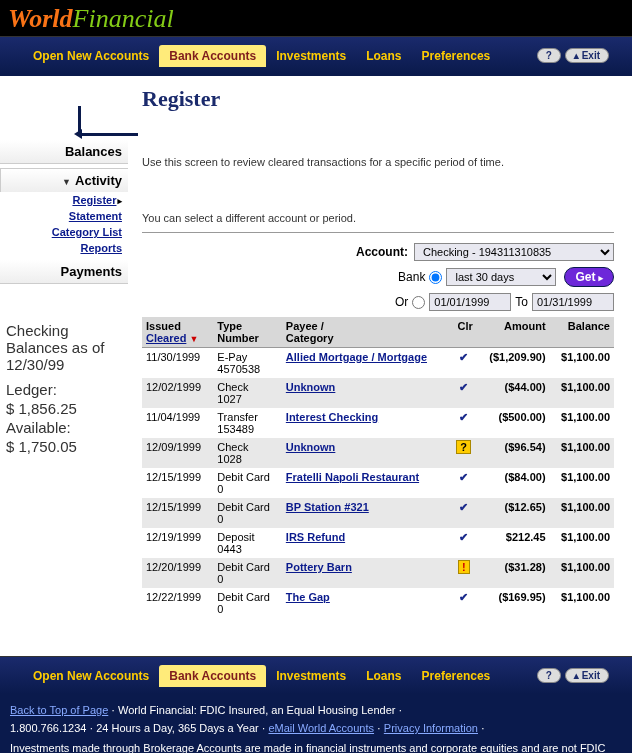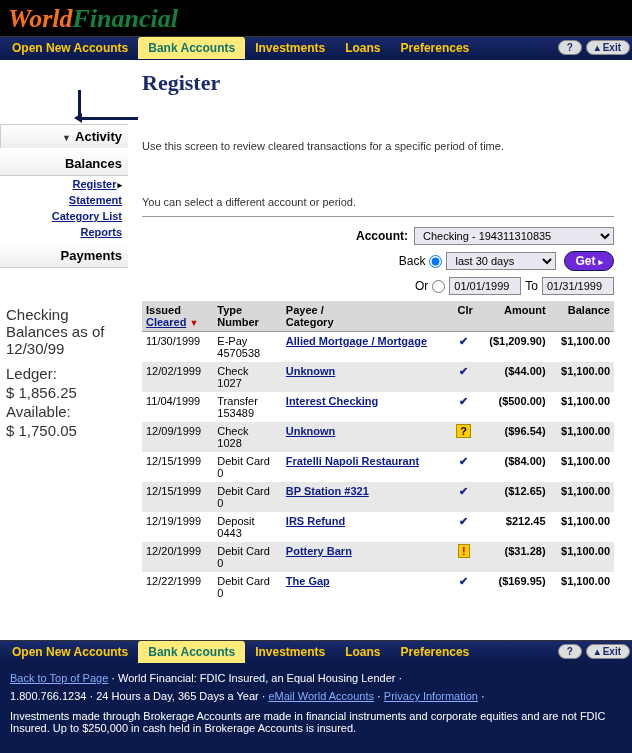--- a/index.html
+++ b/index.html
@@ -1,23 +1,23 @@
 <!DOCTYPE html>
 <html><head>
 <meta charset="utf-8">
 <style>
 * { box-sizing: border-box; margin: 0; padding: 0; }
 body { font-family: Arial, Helvetica, sans-serif; font-size: 12px; background: #fff; width: 632px; }
 .header-bar { background: #000; height: 36px; display: flex; align-items: center; padding-left: 8px; }
 .logo { font-size: 26px; font-weight: bold; }
 .logo-world { color: #f97316; font-family: Georgia, serif; font-style: italic;}
-.logo-financial { color: #15803d; font-family: Georgia, serif; font-style: italic; font-weight: bold;}
-.nav-bar { background: linear-gradient(#1a2a6c, #0a1a4c); height: 24px; display: flex; align-items: center; padding: 0 2px; border-top: 1px solid #333; border-bottom: 2px solid #0a1a4c; }
+.logo-financial { color: #84cc16; font-family: Georgia, serif; font-style: italic; font-weight: normal;}
+.nav-bar { background: linear-gradient(#1a2a6c, #0a1a4c); height: 40px; display: flex; align-items: center; padding: 0 23px; border-top: 1px solid #333; border-bottom: 2px solid #0a1a4c; }
 .nav-item { color: #ffcc00; font-weight: bold; font-size: 12px; padding: 2px 10px; cursor: pointer; text-decoration: none; }
-.nav-item.active { background: #ffeb7a; color: #0f766e; border-radius: 3px 3px 0 0; padding: 4px 10px; }
+.nav-item.active { background: #ffeb7a; color: #7f1d1d; border-radius: 3px 3px 0 0; padding: 4px 10px; }
 .nav-spacer { flex: 1; }
 .nav-btn { background: #ddd; border: 1px solid #888; border-radius: 9px; font-size: 10px; font-weight: bold; padding: 1px 8px; margin-left: 4px; cursor: pointer; color: #1a2a6c;}
 .main-wrap { display: flex; min-height: 560px; }
 .sidebar { width: 138px; padding-top: 30px; }
 .side-arrow { border-left: 3px solid #0a1a4c; border-bottom: 3px solid #0a1a4c; width: 60px; height: 30px; margin-left: 78px; position: relative; }
 .side-arrow::after { content: ''; position: absolute; bottom: -6px; left: -7px; border-top: 5px solid transparent; border-bottom: 5px solid transparent; border-right: 8px solid #0a1a4c; }
 .side-section { text-align: right; padding-right: 10px; }
 .side-tab { font-weight: bold; font-size: 13px; padding: 4px 6px; margin-top: 4px; border-bottom: 1px solid #ccc; background: linear-gradient(#fff,#eee);}
 .side-tab.active { border-left: 1px solid #ccc; border-top: 1px solid #ccc; border-bottom: none;}
 .side-tab .tri { font-size: 9px; color: #333; margin-right: 4px;}
@@ -25,21 +25,21 @@
 .side-link.active::after { content: '▸'; font-size: 9px; color: #000; margin-left: 1px; text-decoration: none; display: inline-block;}
 .side-info { padding: 8px 6px; font-size: 15px; color: #333; }
 .side-info div { margin-bottom: 2px; }
 .content { flex: 1; padding: 10px 18px 10px 4px; }
 .page-title { font-family: Georgia, serif; font-size: 22px; font-weight: bold; color: #1a2a6c; margin-bottom: 4px; }
 .page-desc { font-size: 11px; color: #333; margin-bottom: 8px; margin-top: 44px; }
 .hr { border-top: 1px solid #999; margin-bottom: 10px; }
 .filter-row { display: flex; align-items: center; justify-content: flex-end; margin-bottom: 6px; font-size: 12px; }
 .filter-row label { font-weight: bold; margin-right: 6px; }
 .sel { background: #e8e8f0; border: 1px solid #888; font-size: 11px; padding: 1px 4px; height: 18px; }
-.txt { border: 1px solid #888; font-size: 11px; padding: 1px 4px; width: 72px; background: #e8e8f0; height: 18px;}
+.txt { border: 1px solid #888; font-size: 11px; padding: 1px 4px; width: 82px; background: #e8e8f0; height: 18px;}
 .get-btn { background: #6d28d9; color: #fff; font-weight: bold; border: 1px solid #0a1a4c; border-radius: 10px; padding: 2px 10px; cursor: pointer; margin-left: 8px; font-size: 12px;}
 .get-btn::after { content: '▸'; margin-left: 3px; font-size: 9px; }
 table.reg { width: 100%; border-collapse: collapse; font-size: 11px; }
 table.reg th { background: #d8d8d8; text-align: left; padding: 3px 4px; font-weight: bold; vertical-align: top; border-bottom: 1px solid #999;}
 table.reg th.r { text-align: right; }
 table.reg td { padding: 3px 4px; vertical-align: top; }
 table.reg tbody tr:nth-child(even) { background: #e8e8e8; }
 .sort-link { color: #0a1a8c; text-decoration: underline; cursor: pointer; }
 .sort-tri { color: #cc0000; font-size: 9px; }
 .payee-link { color: #0a1a8c; text-decoration: underline; font-weight: bold; cursor: pointer; }
@@ -71,22 +71,22 @@
   <a class="nav-item">Preferences</a>
   <span class="nav-spacer"></span>
   <button class="nav-btn">?</button>
   <button class="nav-btn">▴ <span>Exit</span></button>
 </div>
 
 <div class="main-wrap">
   <div class="sidebar">
     <div class="side-arrow"></div>
     <div class="side-section">
+      <div class="side-tab">Balances</div>
       <div class="side-tab active"><span class="tri">▼</span><span>Activity</span></div>
-      <div class="side-tab">Balances</div>
       <a class="side-link active">Register</a>
       <a class="side-link">Statement</a>
       <a class="side-link">Category List</a>
       <a class="side-link">Reports</a>
       <div class="side-tab">Payments</div>
     </div>
     <div class="side-info">
       <div style="margin-top:30px;margin-bottom:8px;">Checking Balances as of 12/30/99</div>
       <div>Ledger:</div>
       <div>$ 1,856.25</div>
@@ -99,21 +99,21 @@
     <div class="page-title">Register</div>
     <div class="page-desc">Use this screen to review cleared transactions for a specific period of time.</div>
     <div class="page-desc">You can select a different account or period.</div>
     <div class="hr"></div>
 
     <div class="filter-row">
       <label>Account:</label>
       <select class="sel" style="width:200px"><option>Checking - 194311310835</option></select>
     </div>
     <div class="filter-row">
-      <span>Back</span>
+      <span>Bank</span>
       <input type="radio" checked="" style="margin: 0px 4px;">
       <select class="sel" style="width:110px"><option>last 30 days</option></select>
       <button class="get-btn">Get</button>
     </div>
     <div class="filter-row">
       <span>Or</span>
       <input type="radio" style="margin: 0px 4px;">
       <input class="txt" value="01/01/1999" style="">
       <span style="margin:0 4px">To</span>
       <input class="txt" value="01/31/1999" style="">

